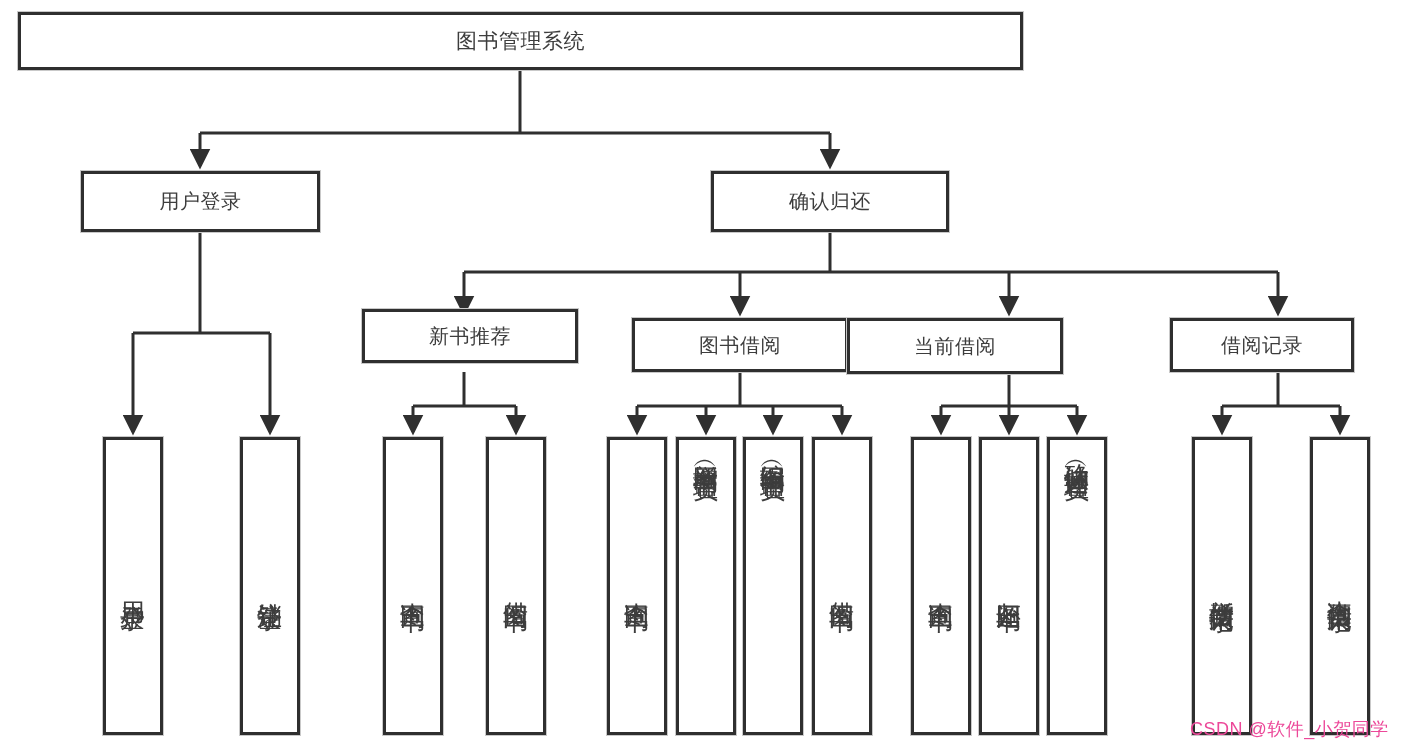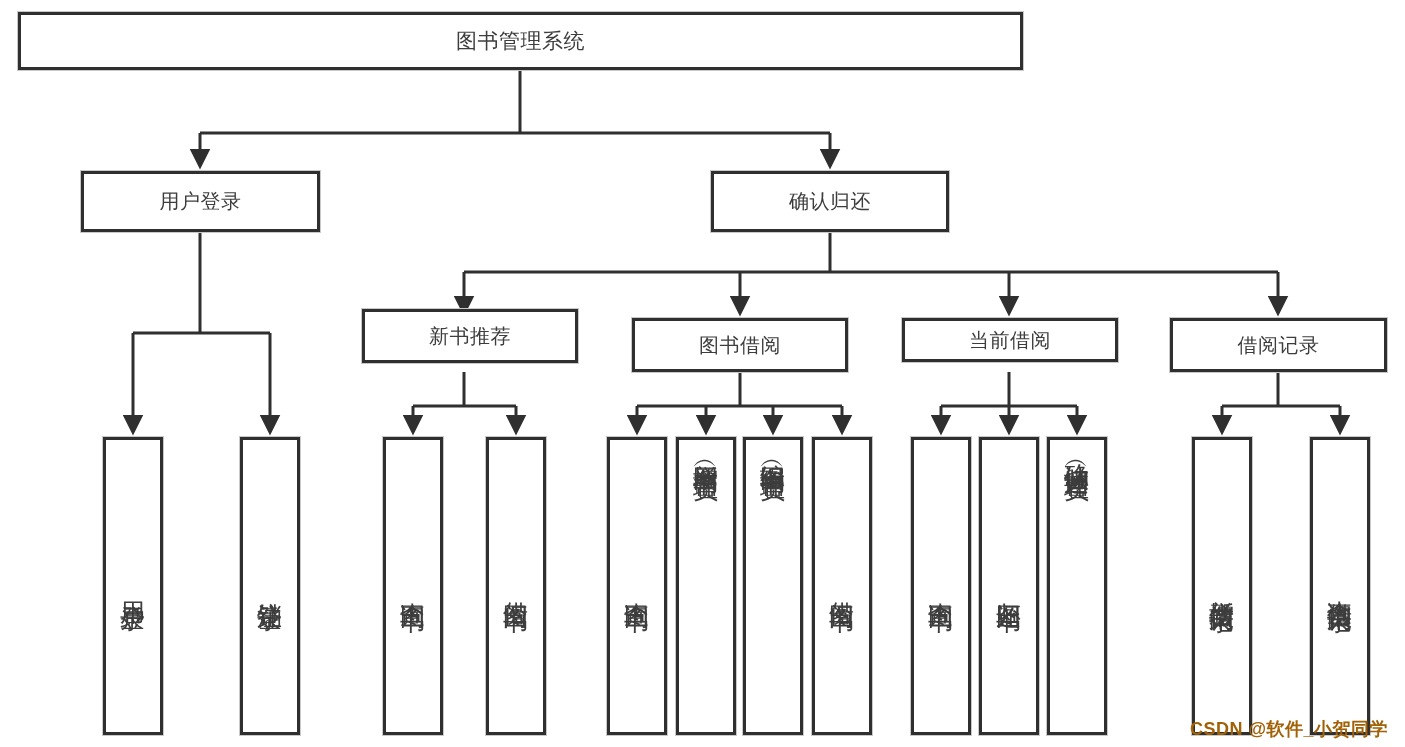--- a/index.html
+++ b/index.html
@@ -58,26 +58,25 @@
     line-height: 1.12;
     letter-spacing: 2px;
     max-height: 100%;
   }
   .leaf.top-anchored {
     align-items: flex-start;
     padding-top: 4px;
   }
   .watermark {
     position: absolute;
-    color: #a16207;
+    color: #ec4899;
     font-size: 18px;
     letter-spacing: 0.5px;
     white-space: nowrap;
     z-index: 3;
-    font-weight: bold;
   }
 </style>
 </head>
 <body>
 
 <div id="canvas">
 
   <svg id="connectors" viewBox="0 0 1405 747" xmlns="http://www.w3.org/2000/svg">
     <defs>
       <marker id="arrow" viewBox="0 0 12 12" refX="10" refY="6" markerWidth="7" markerHeight="7" orient="auto-start-reverse">
@@ -138,24 +137,24 @@
   <div class="node lvl1" style="left:711px; top:171px; width:238px; height:61px;">
     <span class="node-label">确认归还</span>
   </div>
 
   <div class="node lvl2" style="left:362px; top:309px; width:216px; height:54px;">
     <span class="node-label">新书推荐</span>
   </div>
   <div class="node lvl2" style="left:632px; top:318px; width:216px; height:54px;">
     <span class="node-label">图书借阅</span>
   </div>
-  <div class="node lvl2" style="left:902px; top:318px; width:216px; height:44px;">
+  <div class="node lvl2" style="left:847px; top:318px; width:216px; height:56px;">
     <span class="node-label">当前借阅</span>
   </div>
-  <div class="node lvl2" style="left:1170px; top:318px; width:217px; height:54px;">
+  <div class="node lvl2" style="left:1170px; top:318px; width:184px; height:54px;">
     <span class="node-label">借阅记录</span>
   </div>
 
   <div class="node leaf" style="left:103px; top:437px; width:60px; height:298px;">
     <span class="node-label">用户登录</span>
   </div>
   <div class="node leaf" style="left:240px; top:437px; width:60px; height:298px;">
     <span class="node-label">注销登录</span>
   </div>
 

